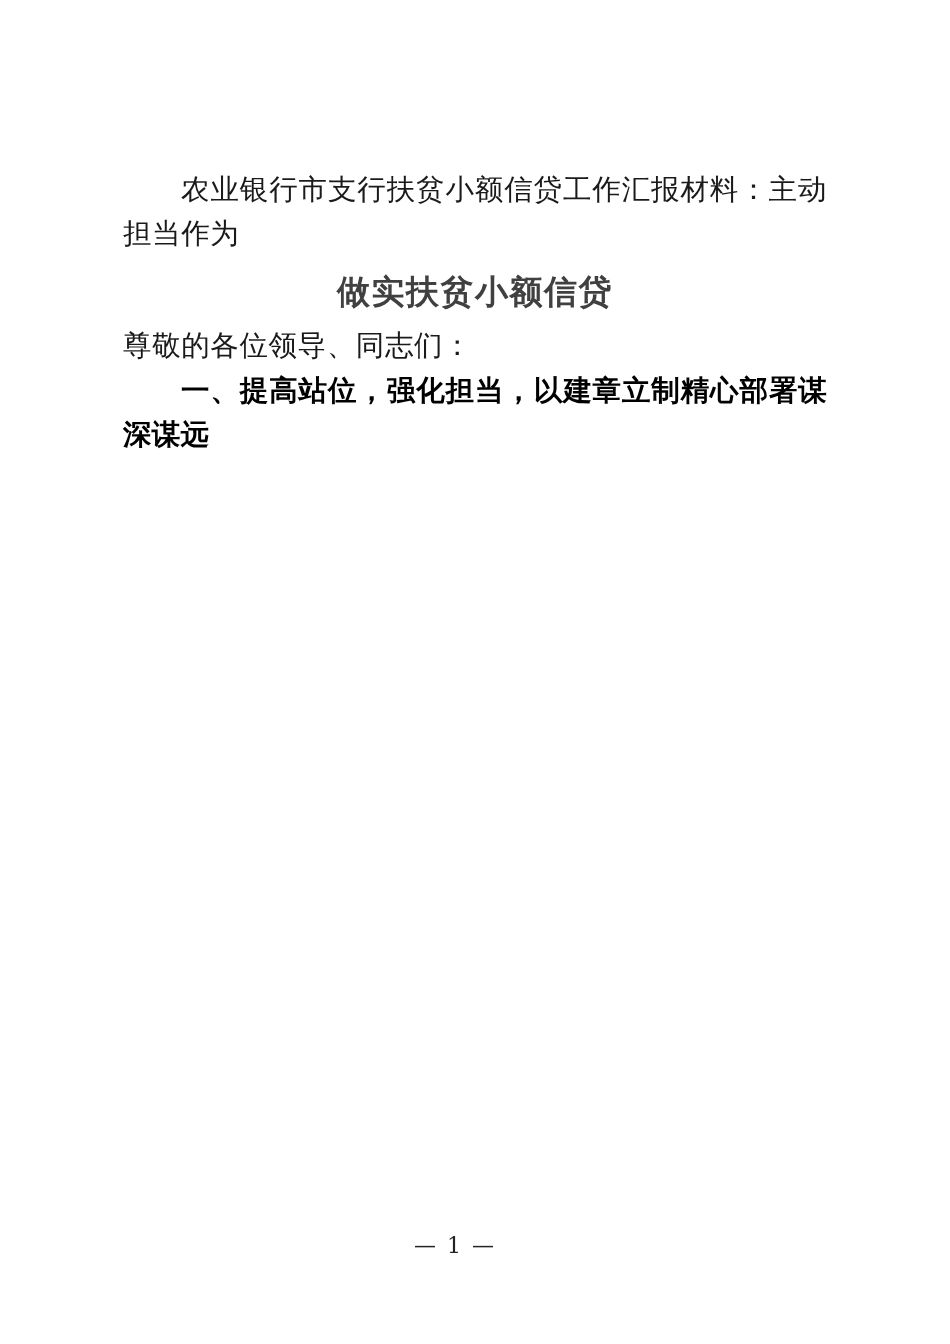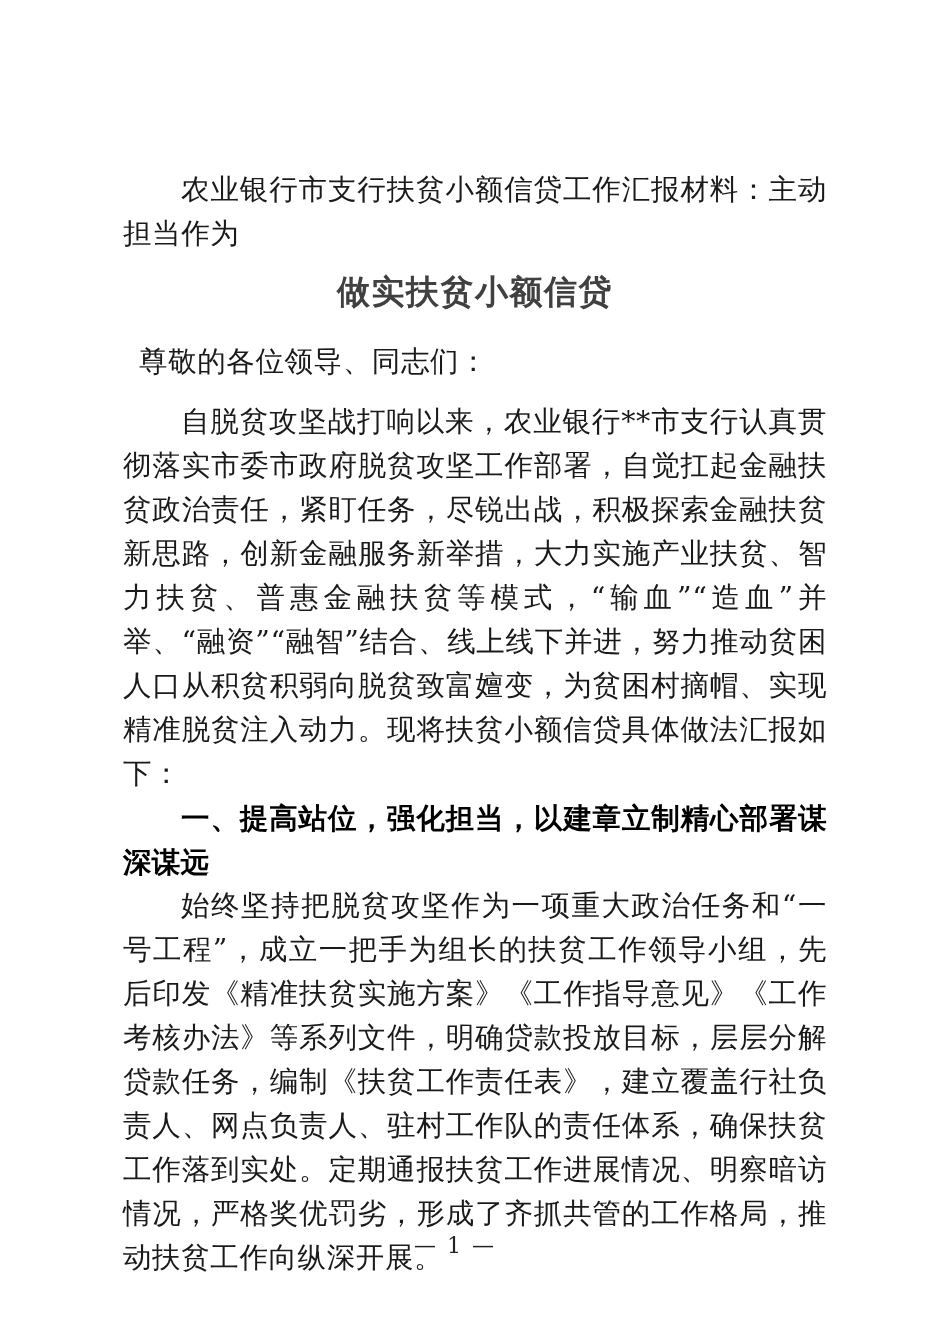--- a/index.html
+++ b/index.html
@@ -65,21 +65,21 @@
     padding-bottom: 10px;
   }
 
   
   .salutation {
     font-family: "DejaVu Serif", "Liberation Serif", serif;
     font-size: 28.5px;
     line-height: 44px;
     color: #1a1a1a;
     letter-spacing: 0.6px;
-    margin: 16px;
+    margin: 0;
   }
 
   
   .section-heading {
     font-family: "Liberation Sans", "DejaVu Sans", sans-serif;
     font-weight: bold;
     font-size: 28.5px;
     line-height: 44px;
     color: #000000;
     letter-spacing: 0.2px;
@@ -109,24 +109,22 @@
 <div class="page">
 
   <div class="content">
 
     <p class="doc-title">农业银行市支行扶贫小额信贷工作汇报材料：主动担当作为</p>
 
     <h1 class="main-heading">做实扶贫小额信贷</h1>
 
     <p class="salutation">尊敬的各位领导、同志们：</p>
 
-    <p class="para indent2">自脱贫攻坚战打响以来，农业银行**市支行认真贯彻落实市委市政府脱贫攻坚工作部署，自觉扛起金融扶贫政治责任，紧盯任务，尽锐出战，积极探索金融扶贫新思路，创新金融服务新举措，大力实施产业扶贫、智力扶贫、普惠金融扶贫等模式，“输血”“造血”并举、“融资”“融智”结合、线上线下并进，努力推动贫困人口从积贫积弱向脱贫致富嬗变，为贫困村摘帽、实现精准脱贫注入动力。现将扶贫小额信贷具体做法汇报如下：</p>
 
     <h2 class="section-heading">一、提高站位，强化担当，以建章立制精心部署谋深谋远</h2>
 
-    <p class="para indent2">始终坚持把脱贫攻坚作为一项重大政治任务和“一号工程”，成立一把手为组长的扶贫工作领导小组，先后印发《精准扶贫实施方案》《工作指导意见》《工作考核办法》等系列文件，明确贷款投放目标，层层分解贷款任务，编制《扶贫工作责任表》，建立覆盖行社负责人、网点负责人、驻村工作队的责任体系，确保扶贫工作落到实处。定期通报扶贫工作进展情况、明察暗访情况，严格奖优罚劣，形成了齐抓共管的工作格局，推动扶贫工作向纵深开展。</p>
 
 
   </div>
 
   <div class="page-footer">— 1 —</div>
 
 </div>
 
 </body></html>

